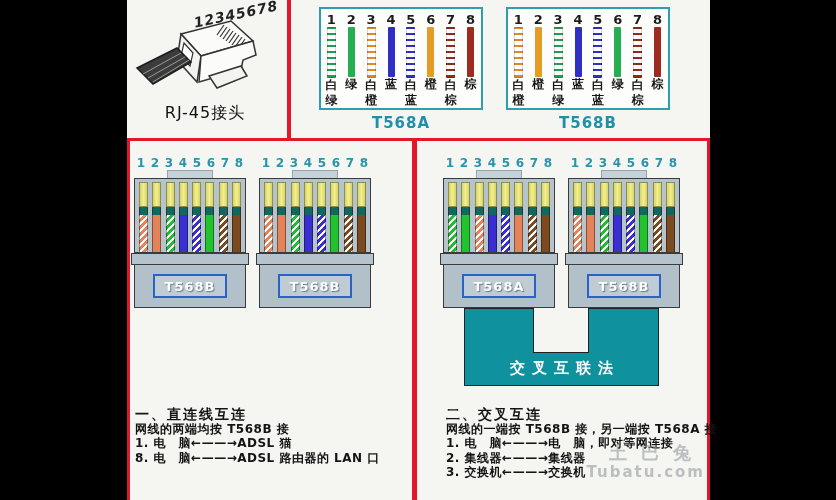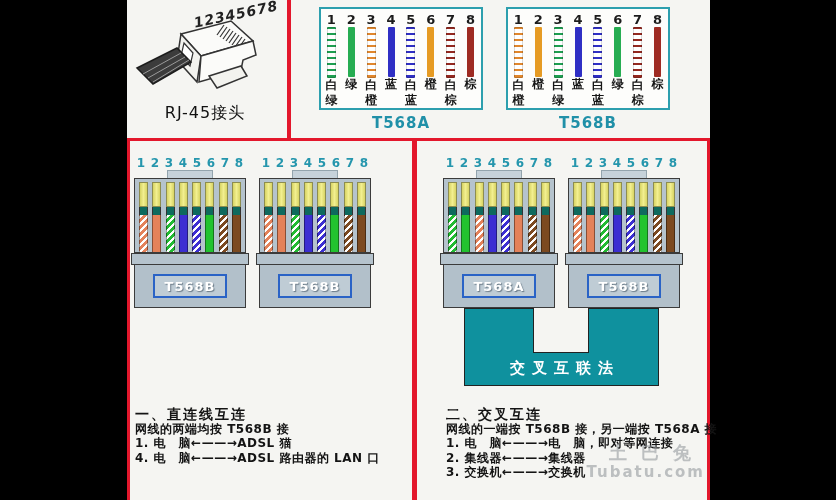--- a/index.html
+++ b/index.html
@@ -335,21 +335,21 @@
               <div class="cstrip"></div>
               <div class="cblock">
                 <div class="label-box">T568B</div>
               </div>
             </div>
         </div>
         <div class="textblock">
           <div class="theading">一、直连线互连</div>
           <div>网线的两端均按 T568B 接</div>
           <div>1. 电　脑←——→ADSL 猫</div>
-          <div>4. 电　脑←——→ADSL 路由器的 LAN 口</div>
+          <div>8. 电　脑←——→ADSL 路由器的 LAN 口</div>
         </div>
       </div>
 
       <div class="bpanel p1">
         <div class="rig">
           <div class="conn c0">
               <div class="cnums">
                 <div class="cnum">1</div>
                 <div class="cnum">2</div>
                 <div class="cnum">3</div>

